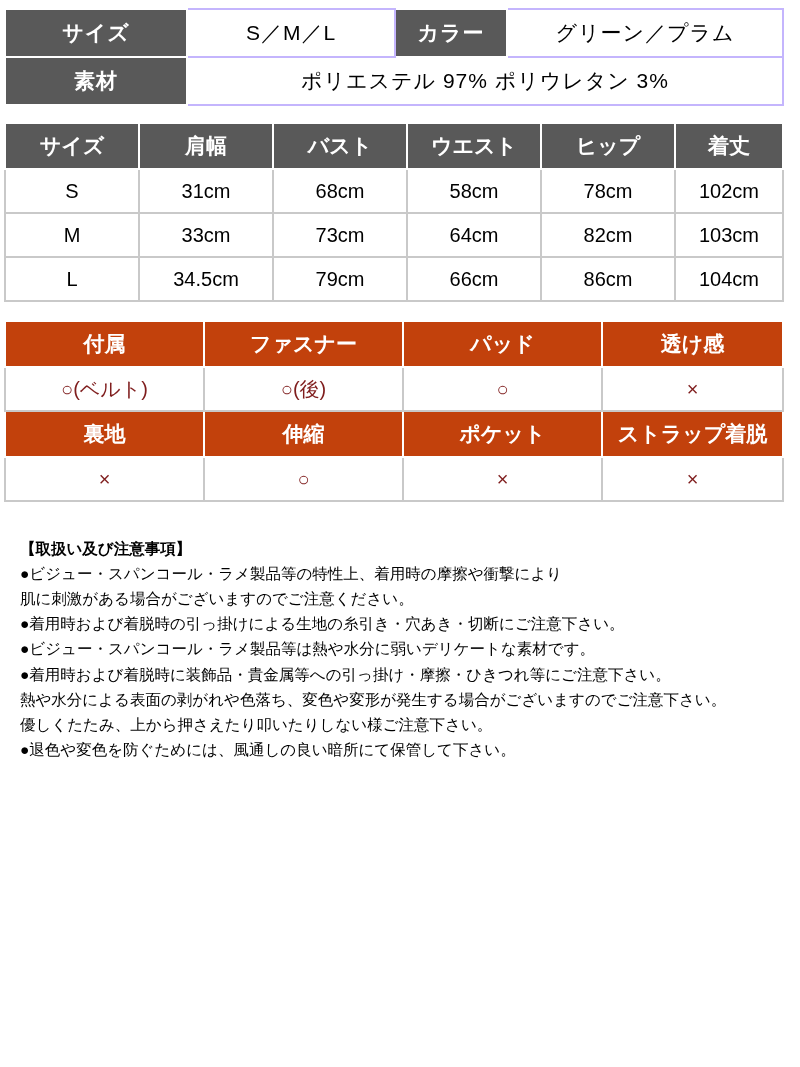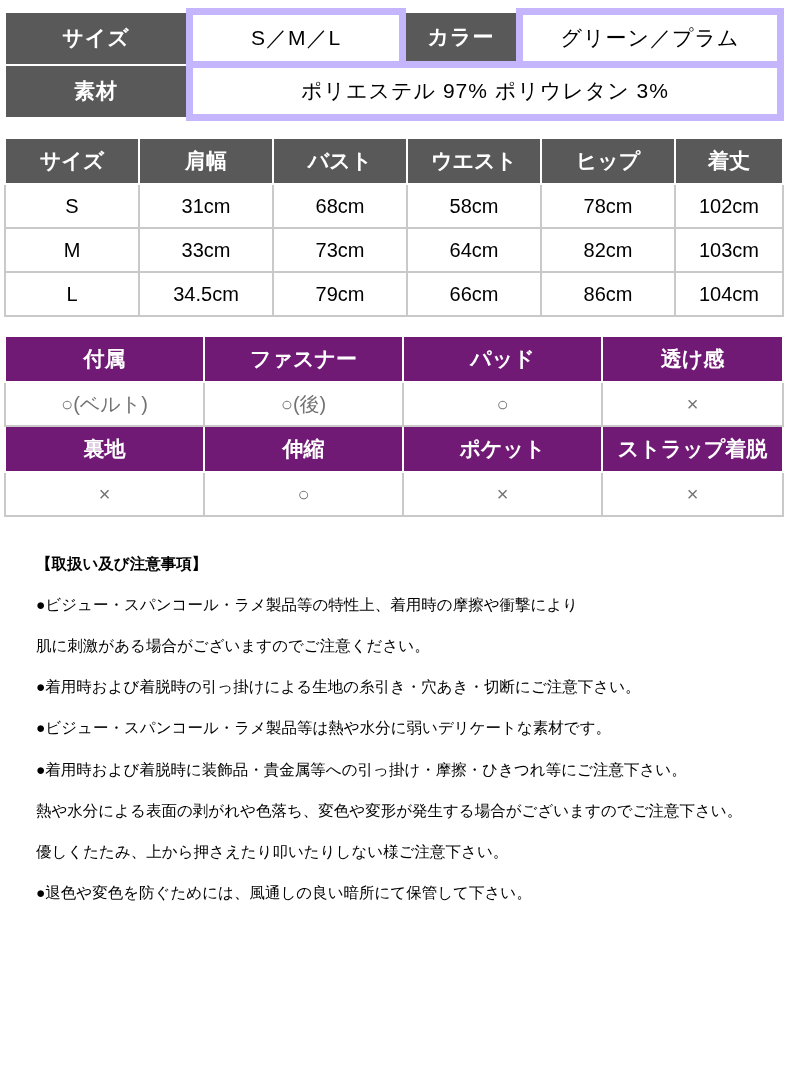--- a/index.html
+++ b/index.html
@@ -37,21 +37,21 @@
     letter-spacing: 1px;
   }
   .spec-table td.head {
     background: #595959;
     color: #ffffff;
     font-weight: bold;
   }
   .spec-table td.val {
     background: #ffffff;
     color: #000000;
-    border: 7px solid #c4b5fd;
+    border: 2px solid #c4b5fd;
   }
 
   .gap-a { height: 16px; }
   .gap-b { height: 18px; }
 
   
   .size-table td {
     border: 2px solid #ffffff;
     height: 40px;
     text-align: center;
@@ -73,47 +73,47 @@
 
   
   .feat-table td {
     border: 2px solid #ffffff;
     height: 40px;
     text-align: center;
     vertical-align: middle;
     font-size: 20px;
   }
   .feat-table tr.header td {
-    background: #701a75;
+    background: #c2410c;
     color: #ffffff;
     font-weight: bold;
     height: 42px;
     font-size: 21px;
   }
   .feat-table tr.body td {
     background: #ffffff;
-    color: #737373;
+    color: #7f1d1d;
     border: 2px solid #c9c9c9;
     font-size: 20px;
   }
 
   
   .notes {
     margin-top: 34px;
     padding-left: 16px;
     font-size: 15.5px;
     line-height: 1.62;
     color: #000000;
   }
   .notes .title {
     font-weight: bold;
     font-size: 15.5px;
   }
   .notes p {
-    margin: 16px;
+    margin: 0;
   }
 </style>
 </head>
 <body>
 
 <div class="page">
 
   <table class="spec-table">
     <tbody>
       <tr>

